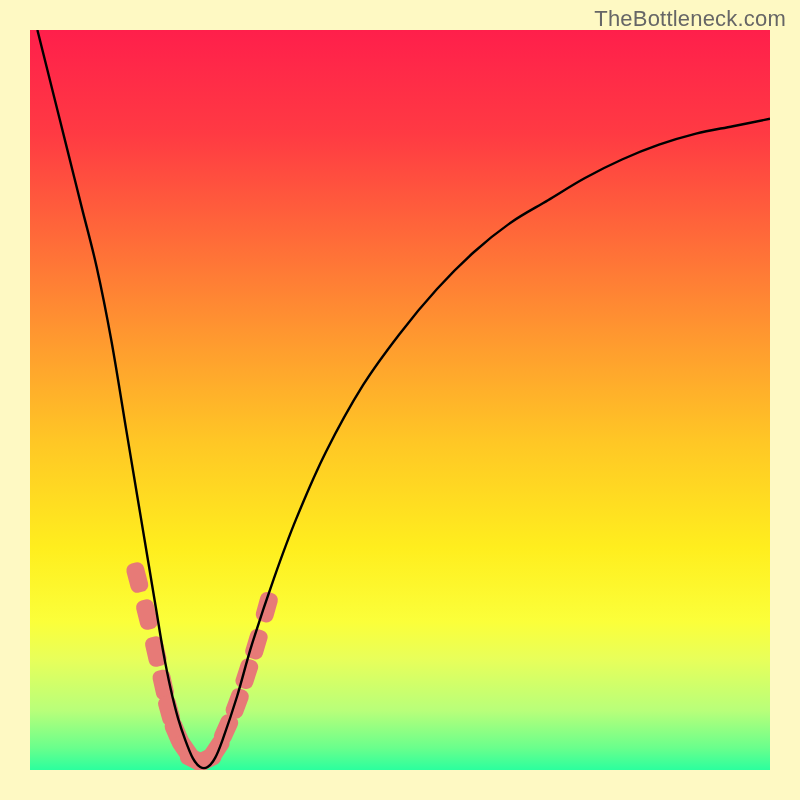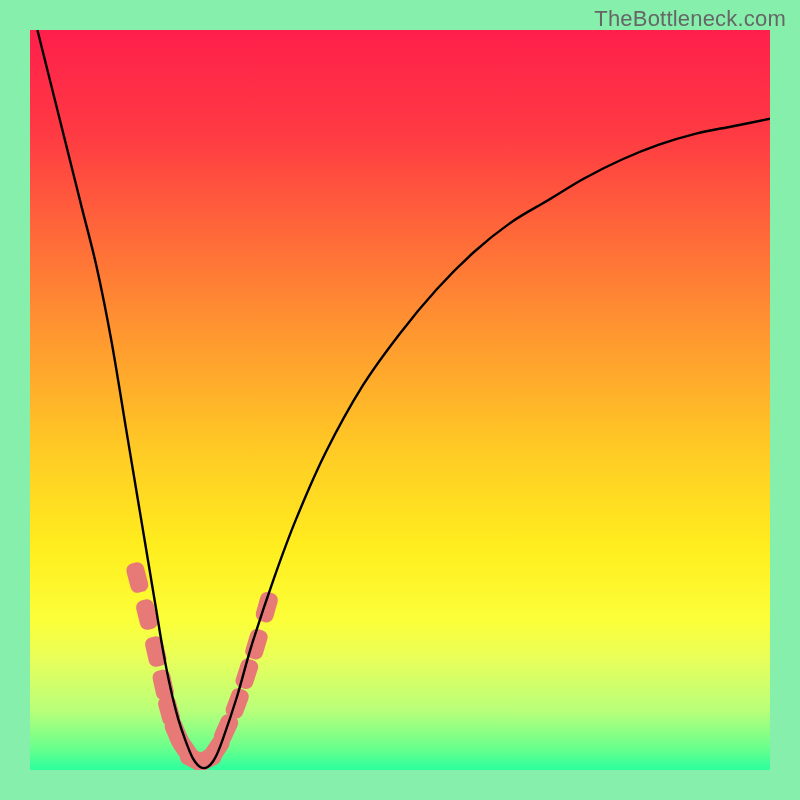--- a/index.html
+++ b/index.html
@@ -7,21 +7,21 @@
     padding: 0;
     width: 800px;
     height: 800px;
     overflow: hidden;
     background: #000;
     font-family: Arial, Helvetica, sans-serif;
   }
   .outer {
     width: 800px;
     height: 800px;
-    background: #86efac;
+    background: #fef9c3;
     position: relative;
   }
   .watermark {
     position: absolute;
     top: 6px;
     right: 14px;
     color: #666;
     font-size: 22px;
     font-weight: 500;
     z-index: 10;

